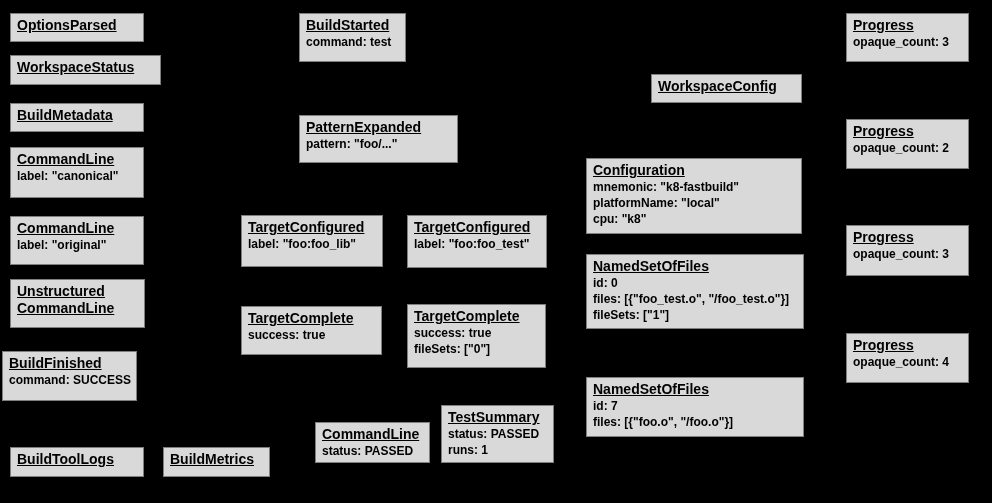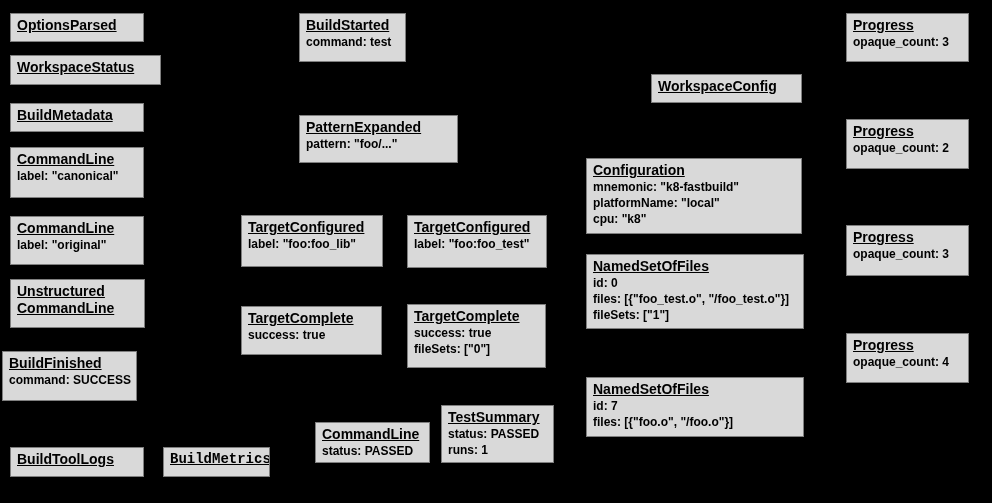--- a/index.html
+++ b/index.html
@@ -70,21 +70,21 @@
       <div class="title">Unstructured</div>
       <div class="title">CommandLine</div>
     </div>
     <div class="box" style="left: 2px; top: 351px; width: 135px; height: 50px;">
       <div class="title">BuildFinished</div>
       <div class="line">command: SUCCESS</div>
     </div>
     <div class="box" style="left: 10px; top: 447px; width: 134px; height: 30px;">
       <div class="title">BuildToolLogs</div>
     </div>
-    <div class="box" style="left: 163px; top: 447px; width: 107px; height: 30px; font-family: Liberation Mono, monospace;">
+    <div class="box" style="left: 163px; top: 447px; width: 107px; height: 30px;">
       <div class="title">BuildMetrics</div>
     </div>
     <div class="box" style="left: 299px; top: 13px; width: 107px; height: 49px;">
       <div class="title">BuildStarted</div>
       <div class="line">command: test</div>
     </div>
     <div class="box" style="left: 299px; top: 115px; width: 159px; height: 48px;">
       <div class="title">PatternExpanded</div>
       <div class="line">pattern: "foo/..."</div>
     </div>

